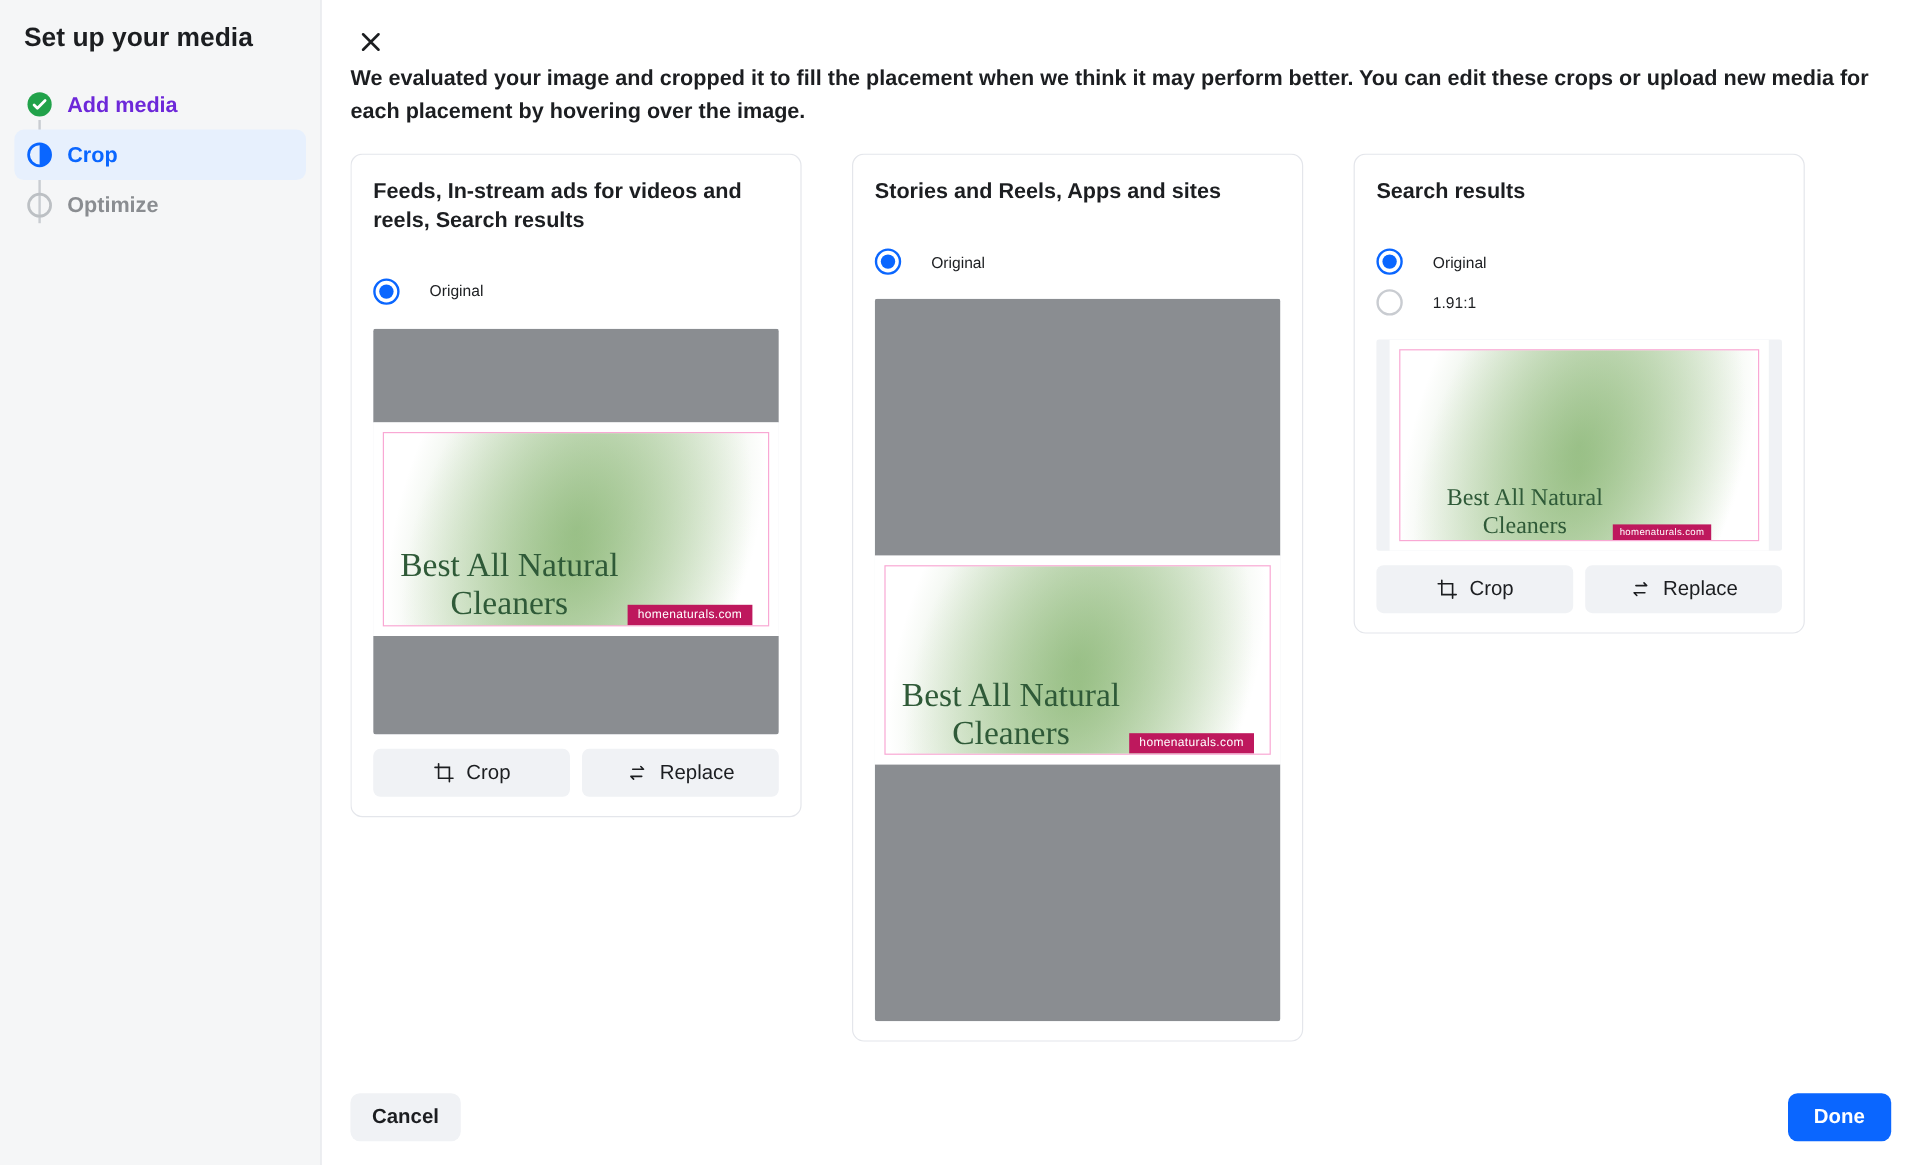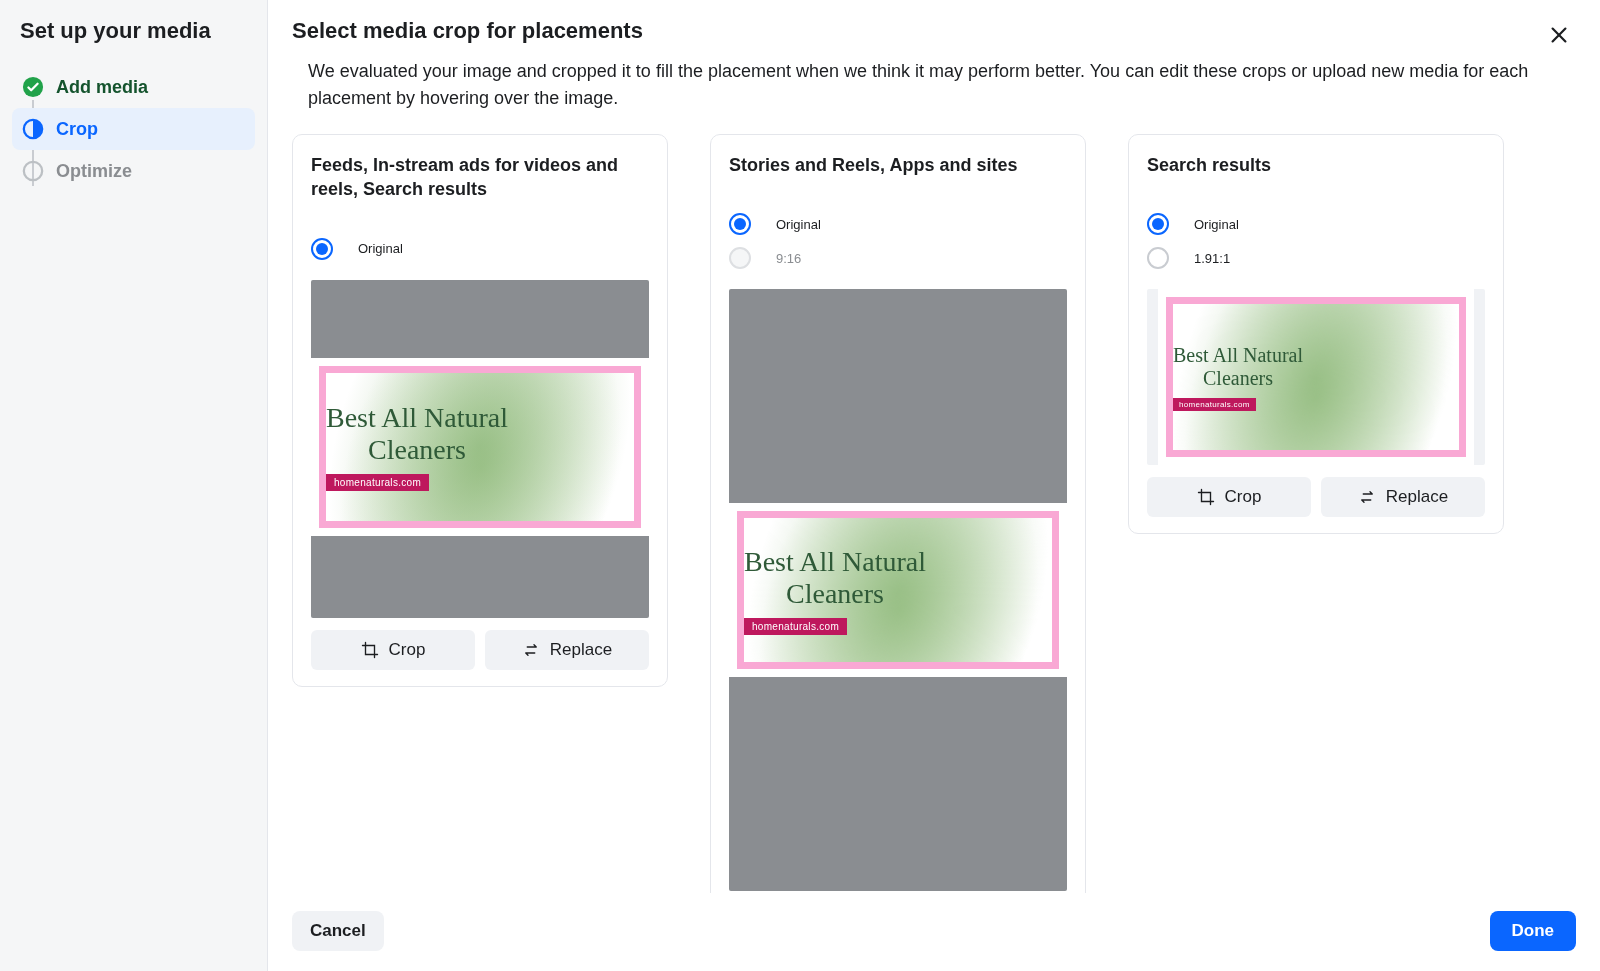--- a/index.html
+++ b/index.html
@@ -41,21 +41,21 @@
     position: relative;
     z-index: 1;
   }
   .step-item.active {
     background: #e7f0fd;
   }
   .step-item .step-label {
     font-size: 18px;
     font-weight: 600;
   }
-  .step-item.done .step-label { color: #14532d; }
+  .step-item.done .step-label { color: #6d28d9; }
   .step-item.active .step-label { color: #0a66ff; }
   .step-item.upcoming .step-label { color: #8a8d91; }
 
   .step-icon {
     width: 22px; height: 22px; display: inline-flex; align-items:center; justify-content:center;
   }
   .step-connector {
     position: absolute;
     left: 20px;
     width: 2px;
@@ -84,22 +84,23 @@
   .close-btn {
     padding: 6px;
     cursor: pointer;
     line-height: 0;
     margin-top: 2px;
   }
   .description {
     font-size: 18px;
     line-height: 1.5;
     color: #1c1e21;
-    margin: 0 0 22px 16px;
+    margin: 0 0 22px 0;
     max-width: 1280px;
+    font-weight: bold;
   }
 
   .cards-row {
     display: flex;
     gap: 42px;
     align-items: flex-start;
     overflow: auto;
     padding-bottom: 8px;
   }
   .card {
@@ -156,22 +157,22 @@
   }
   .creative {
     position: absolute;
     left: 0; right: 0; margin: 0 auto;
     display: flex; align-items:center; justify-content:center;
     background: #fff;
   }
   .creative-inner {
     position: absolute;
     inset: 8px;
-    border: 7px solid #f9a8d4;
-    display: flex; flex-direction: column; align-items:flex-start; justify-content:center;
+    border: 1px solid #f9a8d4;
+    display: flex; flex-direction: row; align-items:flex-end; justify-content:center;
     gap: 8px;
     overflow: hidden;
   }
   .leaf {
     position: absolute;
     width: 120%; height: 260%;
     left: -10%;
     top: -80%;
     background:
       radial-gradient(ellipse 55% 80% at 50% 50%, rgba(120,170,100,0.55), rgba(120,170,100,0.0) 70%),
@@ -288,21 +289,20 @@
             <circle cx="12" cy="12" r="10" fill="none" stroke="#bcc0c4" stroke-width="2.5"></circle>
           </svg>
         </span>
         <span class="step-label">Optimize</span>
       </div>
     </div>
   </aside>
 
   <main class="main">
     <div class="main-header">
-      <h1 class="main-title">Select media crop for placements</h1>
       <div class="close-btn">
         <svg viewBox="0 0 24 24" width="22" height="22">
           <path d="M5 5 L19 19 M19 5 L5 19" stroke="#1c1e21" stroke-width="2.4" stroke-linecap="round"></path>
         </svg>
       </div>
     </div>
 
     <p class="description">We evaluated your image and cropped it to fill the placement when we think it may perform better. You can edit these crops or upload new media for each placement by hovering over the image.</p>
 
     <div class="cards-row">
@@ -344,24 +344,20 @@
           </button>
         </div>
       </div>
 
       <div class="card">
         <div class="card-title">Stories and Reels, Apps and sites</div>
         <div class="radio-option">
           <span class="radio selected"></span>
           <span>Original</span>
         </div>
-        <div class="radio-option disabled">
-          <span class="radio disabled"></span>
-          <span>9:16</span>
-        </div>
 
         <div class="preview" style="height:602px;">
           <div class="gray" style="top:0; height:214px;"></div>
           <div class="gray" style="bottom:0; height:214px;"></div>
           <div class="creative" style="top:214px; height:174px;">
             <div class="creative-inner">
               <div class="leaf"></div>
               <div class="creative-text">
                 <div class="l1">Best All Natural</div>
                 <div class="l2">Cleaners</div>

